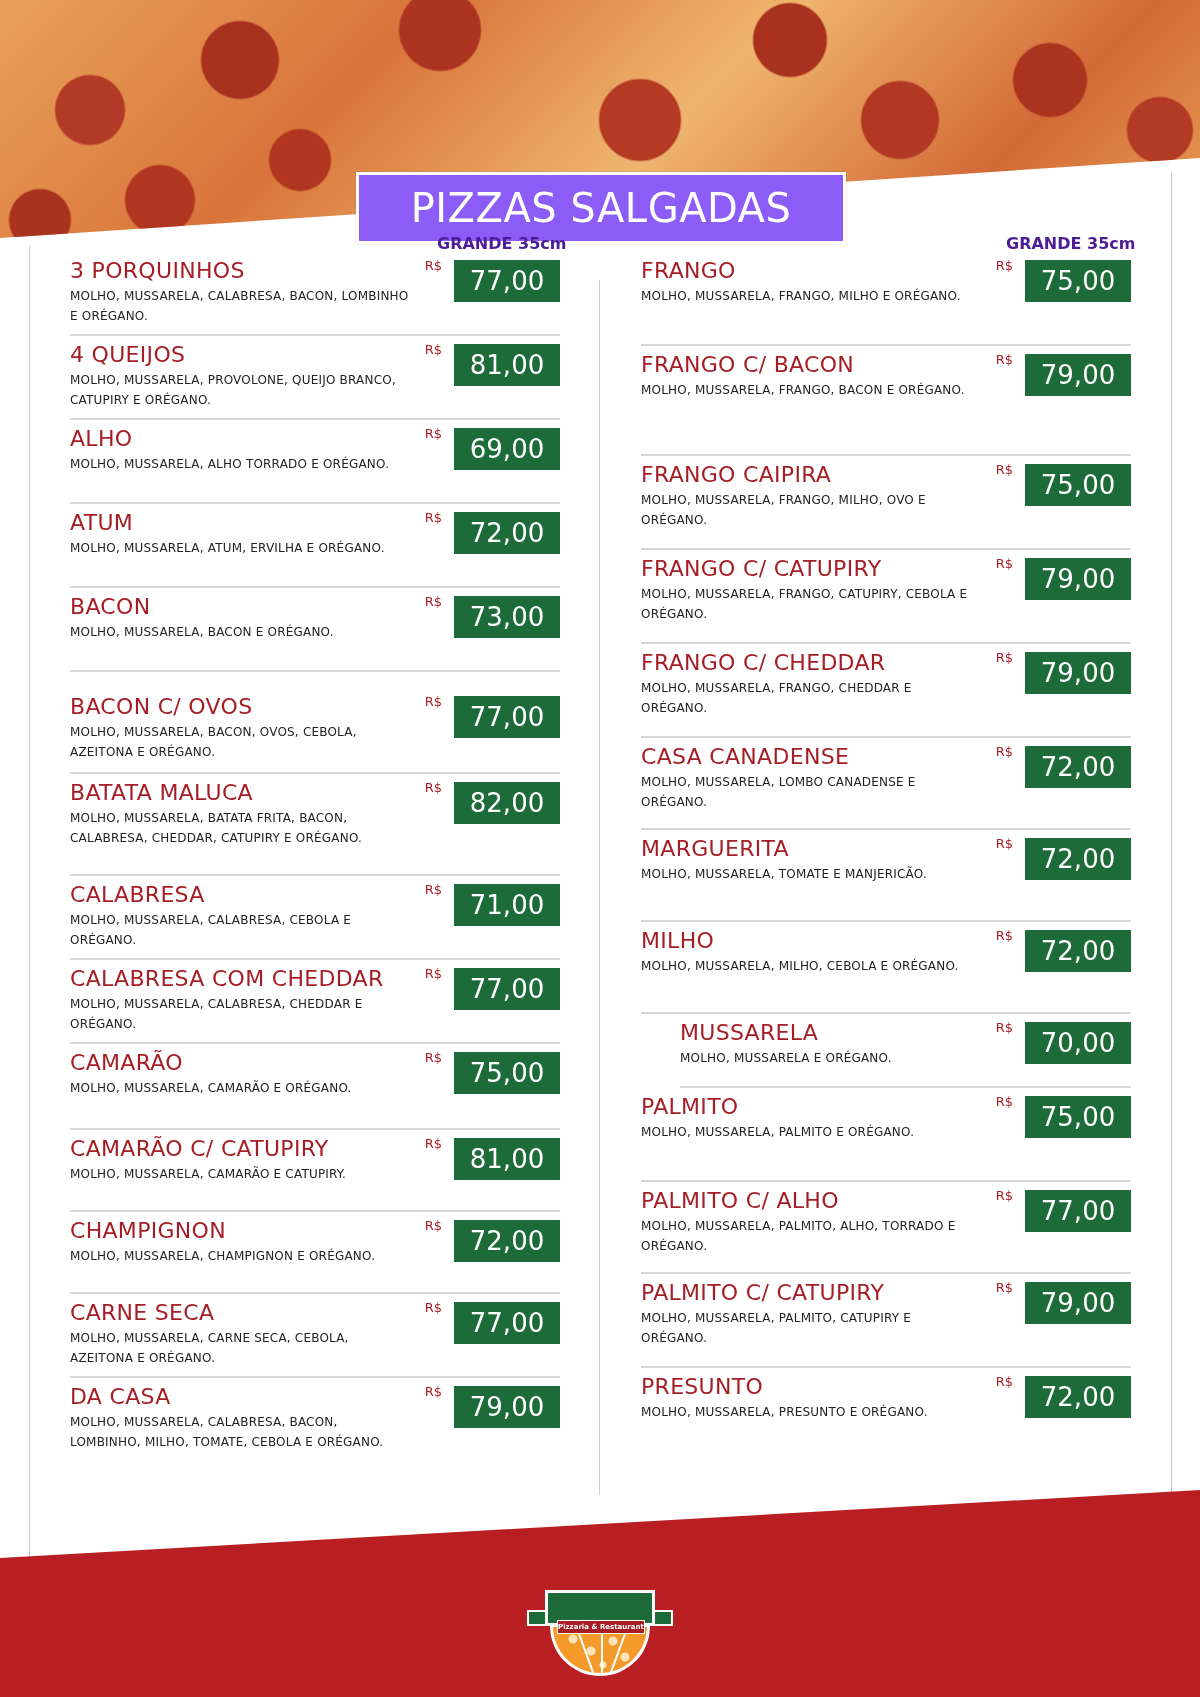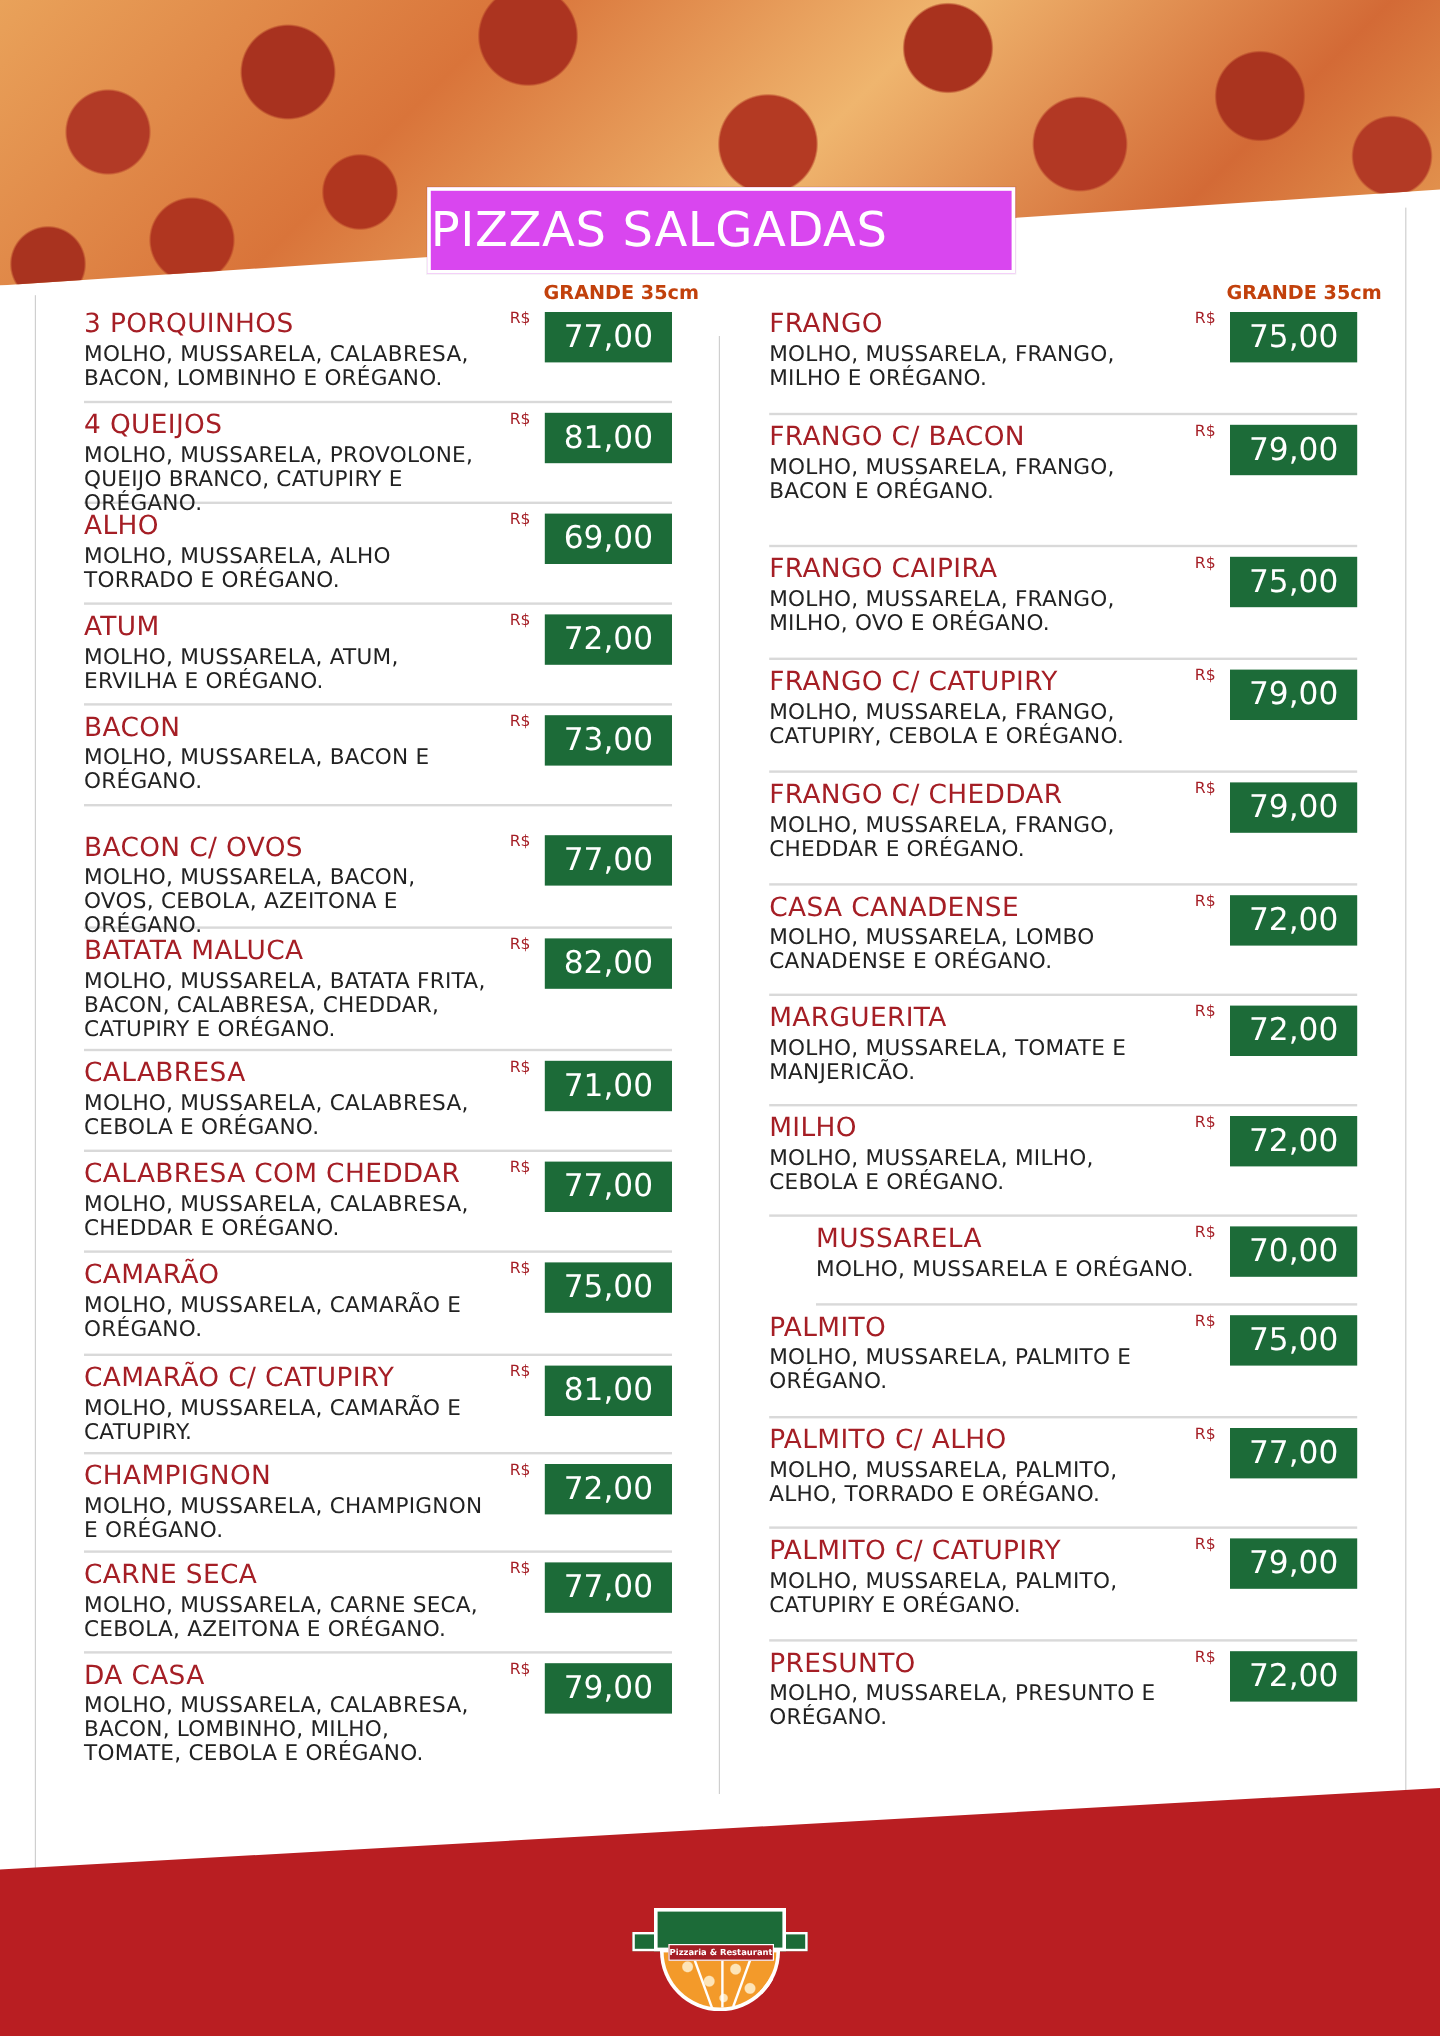--- a/index.html
+++ b/index.html
@@ -20,37 +20,37 @@
       radial-gradient(circle at 160px 200px, #b03620 0 34px, transparent 36px),
       radial-gradient(circle at 40px 220px, #a9331f 0 30px, transparent 32px),
       linear-gradient(135deg, #e9a25a 0%, #d9743a 30%, #efb56e 55%, #d36a36 80%, #e8a257 100%);
     clip-path: polygon(0 0, 1200px 0, 1200px 158px, 0 238px);
   }
 
   .page-frame-left { position:absolute; left:29px; top:246px; width:1px; height:1314px; background:#cfcfcf; }
   .page-frame-right { position:absolute; left:1171px; top:173px; width:1px; height:1320px; background:#cfcfcf; }
   .col-divider { position:absolute; left:599px; top:280px; width:1px; height:1215px; background:#cfcfcf; }
 
-  .title-box { position:absolute; left:356px; top:156px; width:490px; height:72px; background:#d946ef;
-    border:3px solid #ffffff; box-sizing:border-box; display:flex; align-items:center; 
+  .title-box { position:absolute; left:356px; top:172px; width:490px; height:72px; background:#8b5cf6;
+    border:3px solid #ffffff; box-sizing:border-box; display:flex; align-items:center; justify-content:center;
     box-shadow:0 0 0 1px rgba(0,0,0,0.05); }
   .title-box span { color:#ffffff; font-family:"DejaVu Sans", sans-serif; font-size:40px; letter-spacing:0.5px; font-weight:400; }
 
-  .size-label { position:absolute; top:234px; font-size:16px; font-weight:bold; color:#c2410c; font-family:"DejaVu Sans", sans-serif;margin-left:16px; }
+  .size-label { position:absolute; top:234px; font-size:16px; font-weight:bold; color:#4c1d95; font-family:"DejaVu Sans", sans-serif; }
   .size-left { left:437px; }
   .size-right { left:1006px; }
 
   .column { position:absolute; top:252px; }
   .col-left { left:70px; width:490px; }
   .col-right { left:641px; width:490px; }
 
   .item { position:relative; box-sizing:border-box; border-bottom:2px solid #d9d9d9; }
   .item:last-child { border-bottom:none; }
   .item-name { color:#a51e25; font-family:"DejaVu Sans", sans-serif; font-size:22px; line-height:26px; letter-spacing:0.3px; padding-top:6px; white-space:nowrap; }
-  .item-desc { color:#222222; font-family:"DejaVu Sans", sans-serif; font-size:18px; line-height:20px; letter-spacing:0.2px; margin-top:2px; width:340px; }
+  .item-desc { color:#222222; font-family:"DejaVu Sans", sans-serif; font-size:12px; line-height:20px; letter-spacing:0.2px; margin-top:2px; width:340px; }
   .currency { position:absolute; right:118px; top:6px; color:#a51e25; font-size:13px; font-family:"DejaVu Sans", sans-serif; }
   .price { position:absolute; right:0px; top:8px; width:106px; height:42px; background:#1c6b38; color:#ffffff;
     font-family:"DejaVu Sans", sans-serif; font-size:26px; line-height:42px; text-align:center; }
 
   .footer-band { position:absolute; left:0; top:1480px; width:1200px; height:217px; background:#b91e22;
     clip-path: polygon(0 78px, 1200px 10px, 1200px 217px, 0 217px); }
 
   .logo { position:absolute; left:527px; top:1588px; width:146px; height:90px; }
   .logo-banner { position:absolute; left:18px; top:2px; width:110px; height:36px; background:#1c6b38; border:3px solid #fff; box-sizing:border-box; }
   .logo-ribbon-l { position:absolute; left:0; top:22px; width:24px; height:16px; background:#1c6b38; border:2px solid #fff; box-sizing:border-box; }

